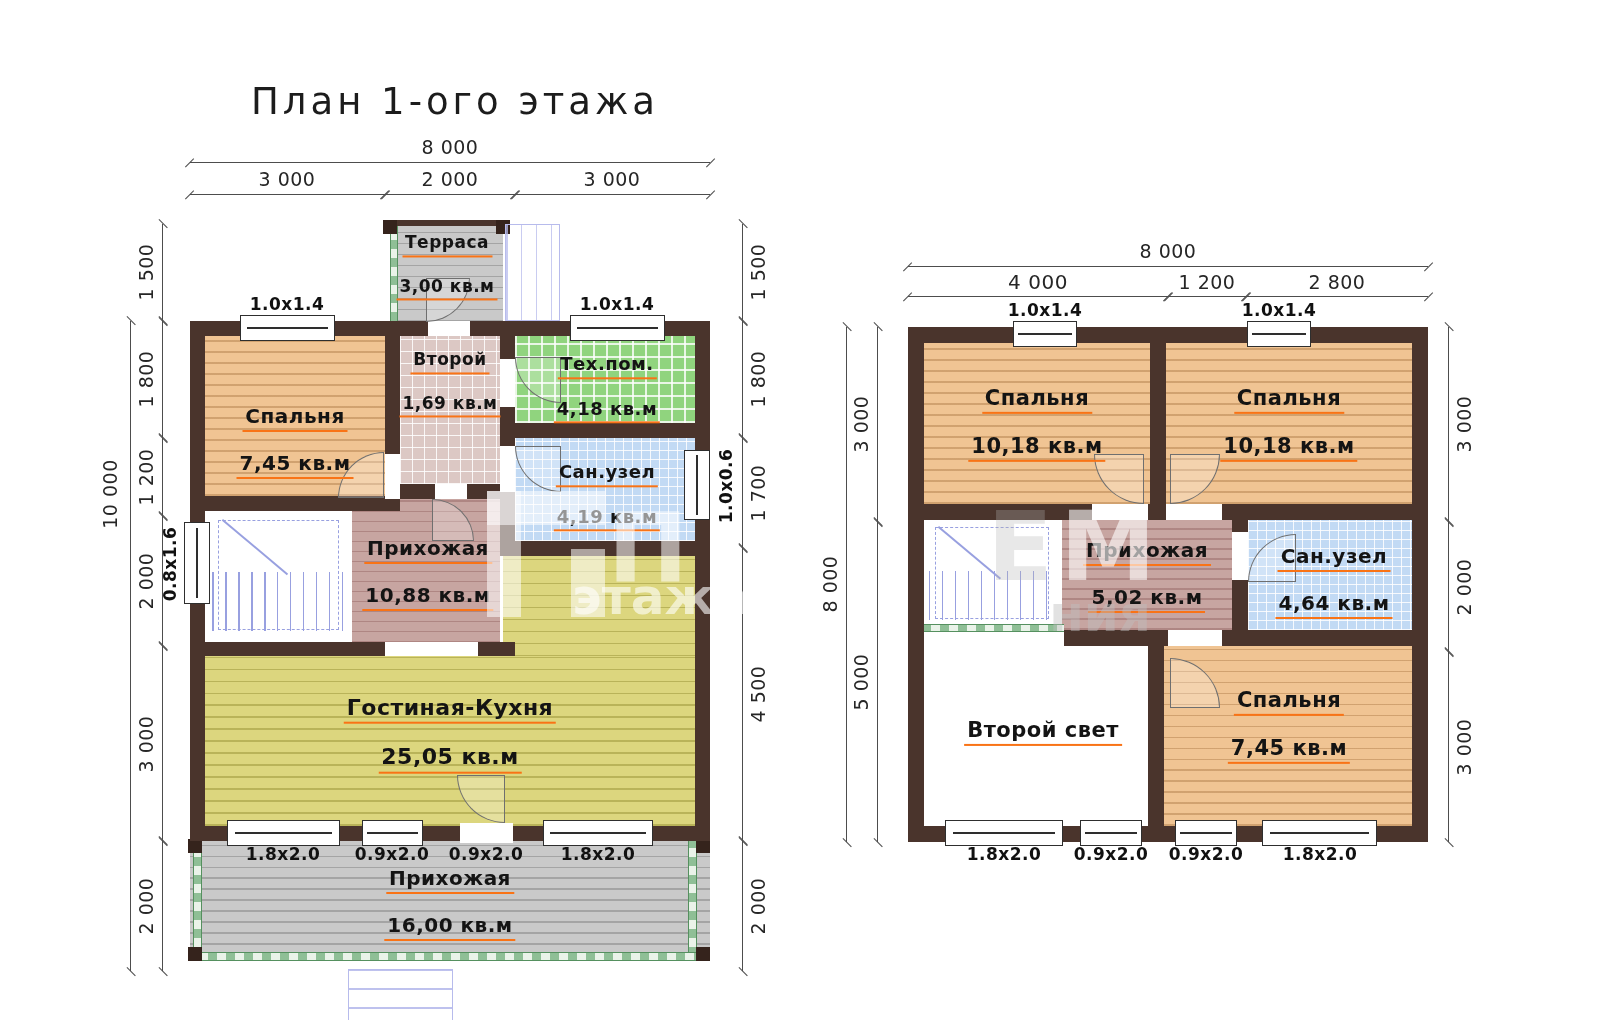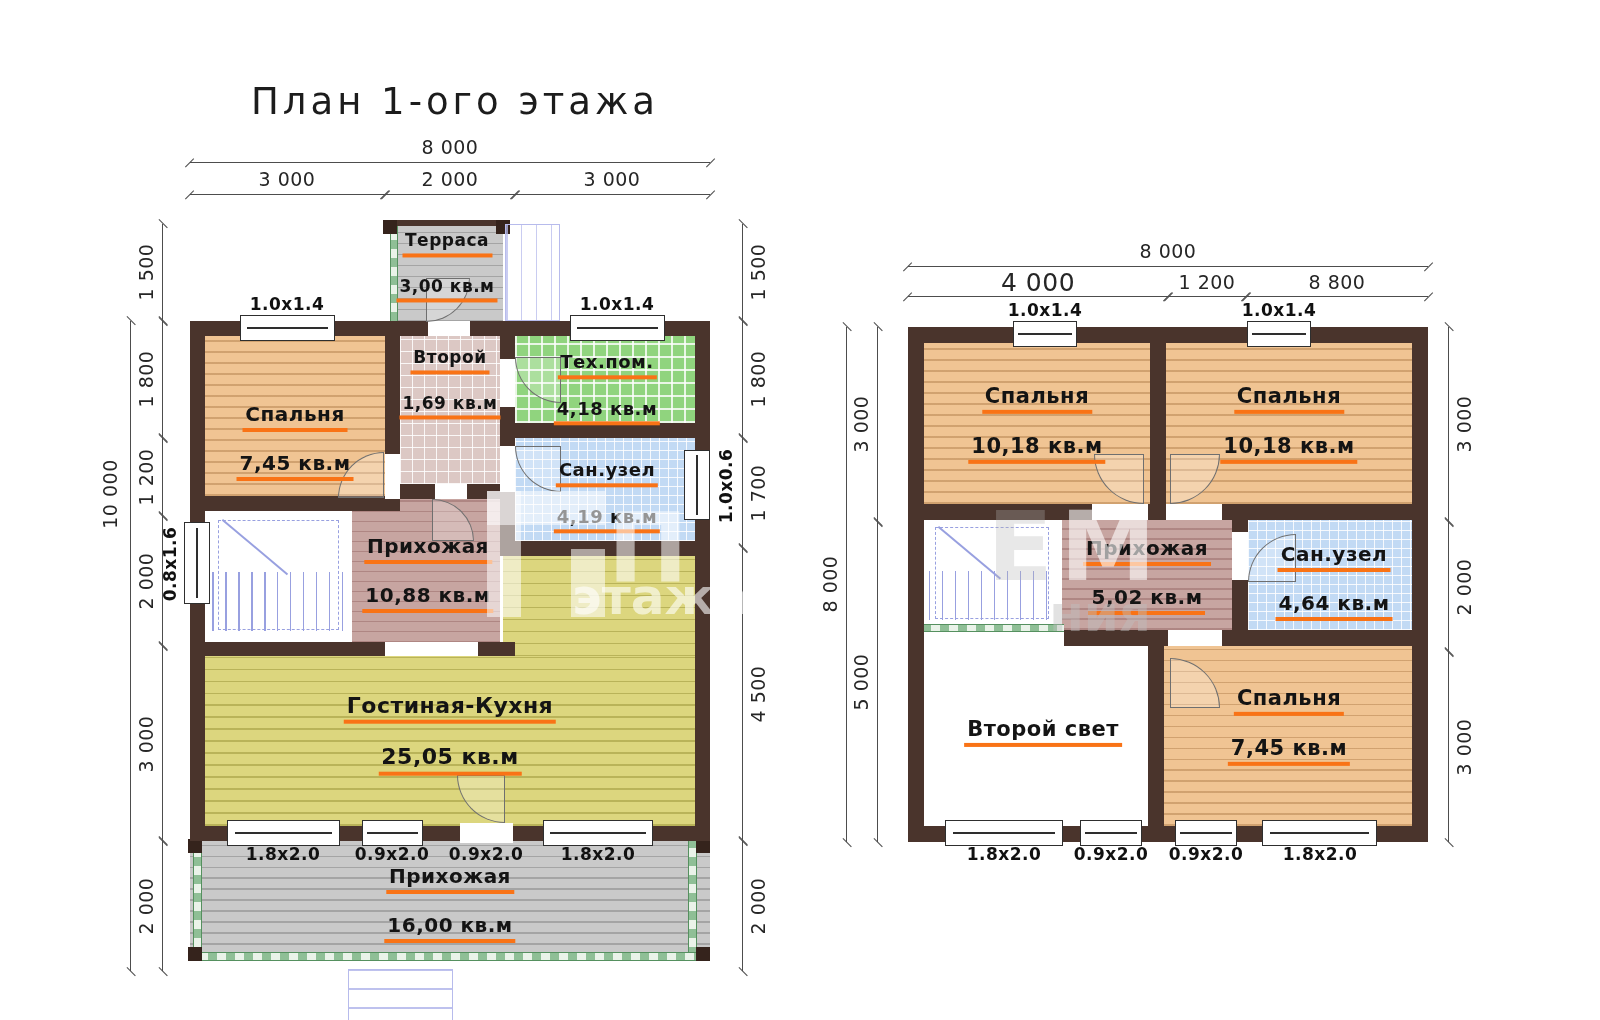--- a/index.html
+++ b/index.html
@@ -37,21 +37,21 @@
   .dimh::before,.dimh::after{content:"";position:absolute;top:-5.5px;width:1.4px;height:12px;background:#4d4d4d;transform:rotate(45deg);}
   .dimh::before{left:-1px;} .dimh::after{right:-1px;}
   .dimv{width:1.3px;background:#4d4d4d;}
   .dimv::before,.dimv::after{content:"";position:absolute;left:-5.5px;width:12px;height:1.4px;background:#4d4d4d;transform:rotate(45deg);}
   .dimv::before{top:-1px;} .dimv::after{bottom:-1px;}
   .dtext{position:absolute;transform:translate(-50%,-50%);color:#262626;white-space:nowrap;letter-spacing:.5px;}
   .dtext.rot{transform:translate(-50%,-50%) rotate(-90deg);}
   .dtext.b{font-weight:bold;color:#111;}
   .rlabel{position:absolute;transform:translate(-50%,-50%);display:flex;flex-direction:column;align-items:center;
           font-weight:bold;color:#141414;text-align:center;white-space:nowrap;letter-spacing:.5px;}
-  .rlabel span{display:inline-block;border-bottom:4px solid #f97316;padding:16px 3px 2px 3px;margin:2px 0;line-height:1.15;}
+  .rlabel span{display:inline-block;border-bottom:2px solid #f97316;padding:16px 3px 2px 3px;margin:2px 0;line-height:1.15;}
   .wm-rect{background:rgba(255,255,255,.55);}
   .wm-text{position:absolute;transform:translate(-50%,-50%);font-weight:bold;white-space:nowrap;}
 </style>
 </head>
 <body>
 
 <div id="canvas">
   <div class="plan-title" style="left:455px;top:57px;">План 1-ого этажа</div>
 <div class="abs tx-gray" style="left: 390px; top: 182px; width: 113px; height: 95px;"></div>
     <div class="abs strip-v" style="left: 390px; top: 182px; width: 8px; height: 95px;"></div>
@@ -246,23 +246,23 @@
     <div class="abs dimh" style="left: 908px; top: 252px; width: 260px;"></div>
     <div class="abs dimh" style="left: 1168px; top: 252px; width: 78px;"></div>
     <div class="abs dimh" style="left: 1246px; top: 252px; width: 182px;"></div>
     <div class="abs dimv" style="left: 846px; top: 283px; height: 515px;"></div>
     <div class="abs dimv" style="left: 877px; top: 283px; height: 195px;"></div>
     <div class="abs dimv" style="left: 877px; top: 478px; height: 320px;"></div>
     <div class="abs dimv" style="left: 1448px; top: 283px; height: 195px;"></div>
     <div class="abs dimv" style="left: 1448px; top: 478px; height: 130px;"></div>
     <div class="abs dimv" style="left: 1448px; top: 608px; height: 190px;"></div>
     <div class="abs dtext" style="left: 1168px; top: 207px; font-size: 19px;">8 000</div>
-    <div class="abs dtext" style="left: 1038px; top: 238px; font-size: 25px;">4 000</div>
+    <div class="abs dtext" style="left: 1038px; top: 238px; font-size: 20px;">4 000</div>
     <div class="abs dtext" style="left: 1207px; top: 238px; font-size: 19px;">1 200</div>
-    <div class="abs dtext" style="left: 1337px; top: 238px; font-size: 19px;">8 800</div>
+    <div class="abs dtext" style="left: 1337px; top: 238px; font-size: 19px;">2 800</div>
     <div class="abs dtext rot" style="left: 830px; top: 540px; font-size: 19px;">8 000</div>
     <div class="abs dtext rot" style="left: 861px; top: 380px; font-size: 19px;">3 000</div>
     <div class="abs dtext rot" style="left: 861px; top: 638px; font-size: 19px;">5 000</div>
     <div class="abs dtext rot" style="left: 1464px; top: 380px; font-size: 19px;">3 000</div>
     <div class="abs dtext rot" style="left: 1464px; top: 543px; font-size: 19px;">2 000</div>
     <div class="abs dtext rot" style="left: 1464px; top: 703px; font-size: 19px;">3 000</div>
     <div class="abs dtext b" style="left: 1045px; top: 266px; font-size: 17px;">1.0x1.4</div>
     <div class="abs dtext b" style="left: 1279px; top: 266px; font-size: 17px;">1.0x1.4</div>
     <div class="abs dtext b" style="left: 1004px; top: 810px; font-size: 17px;">1.8x2.0</div>
     <div class="abs dtext b" style="left: 1111px; top: 810px; font-size: 17px;">0.9x2.0</div>

